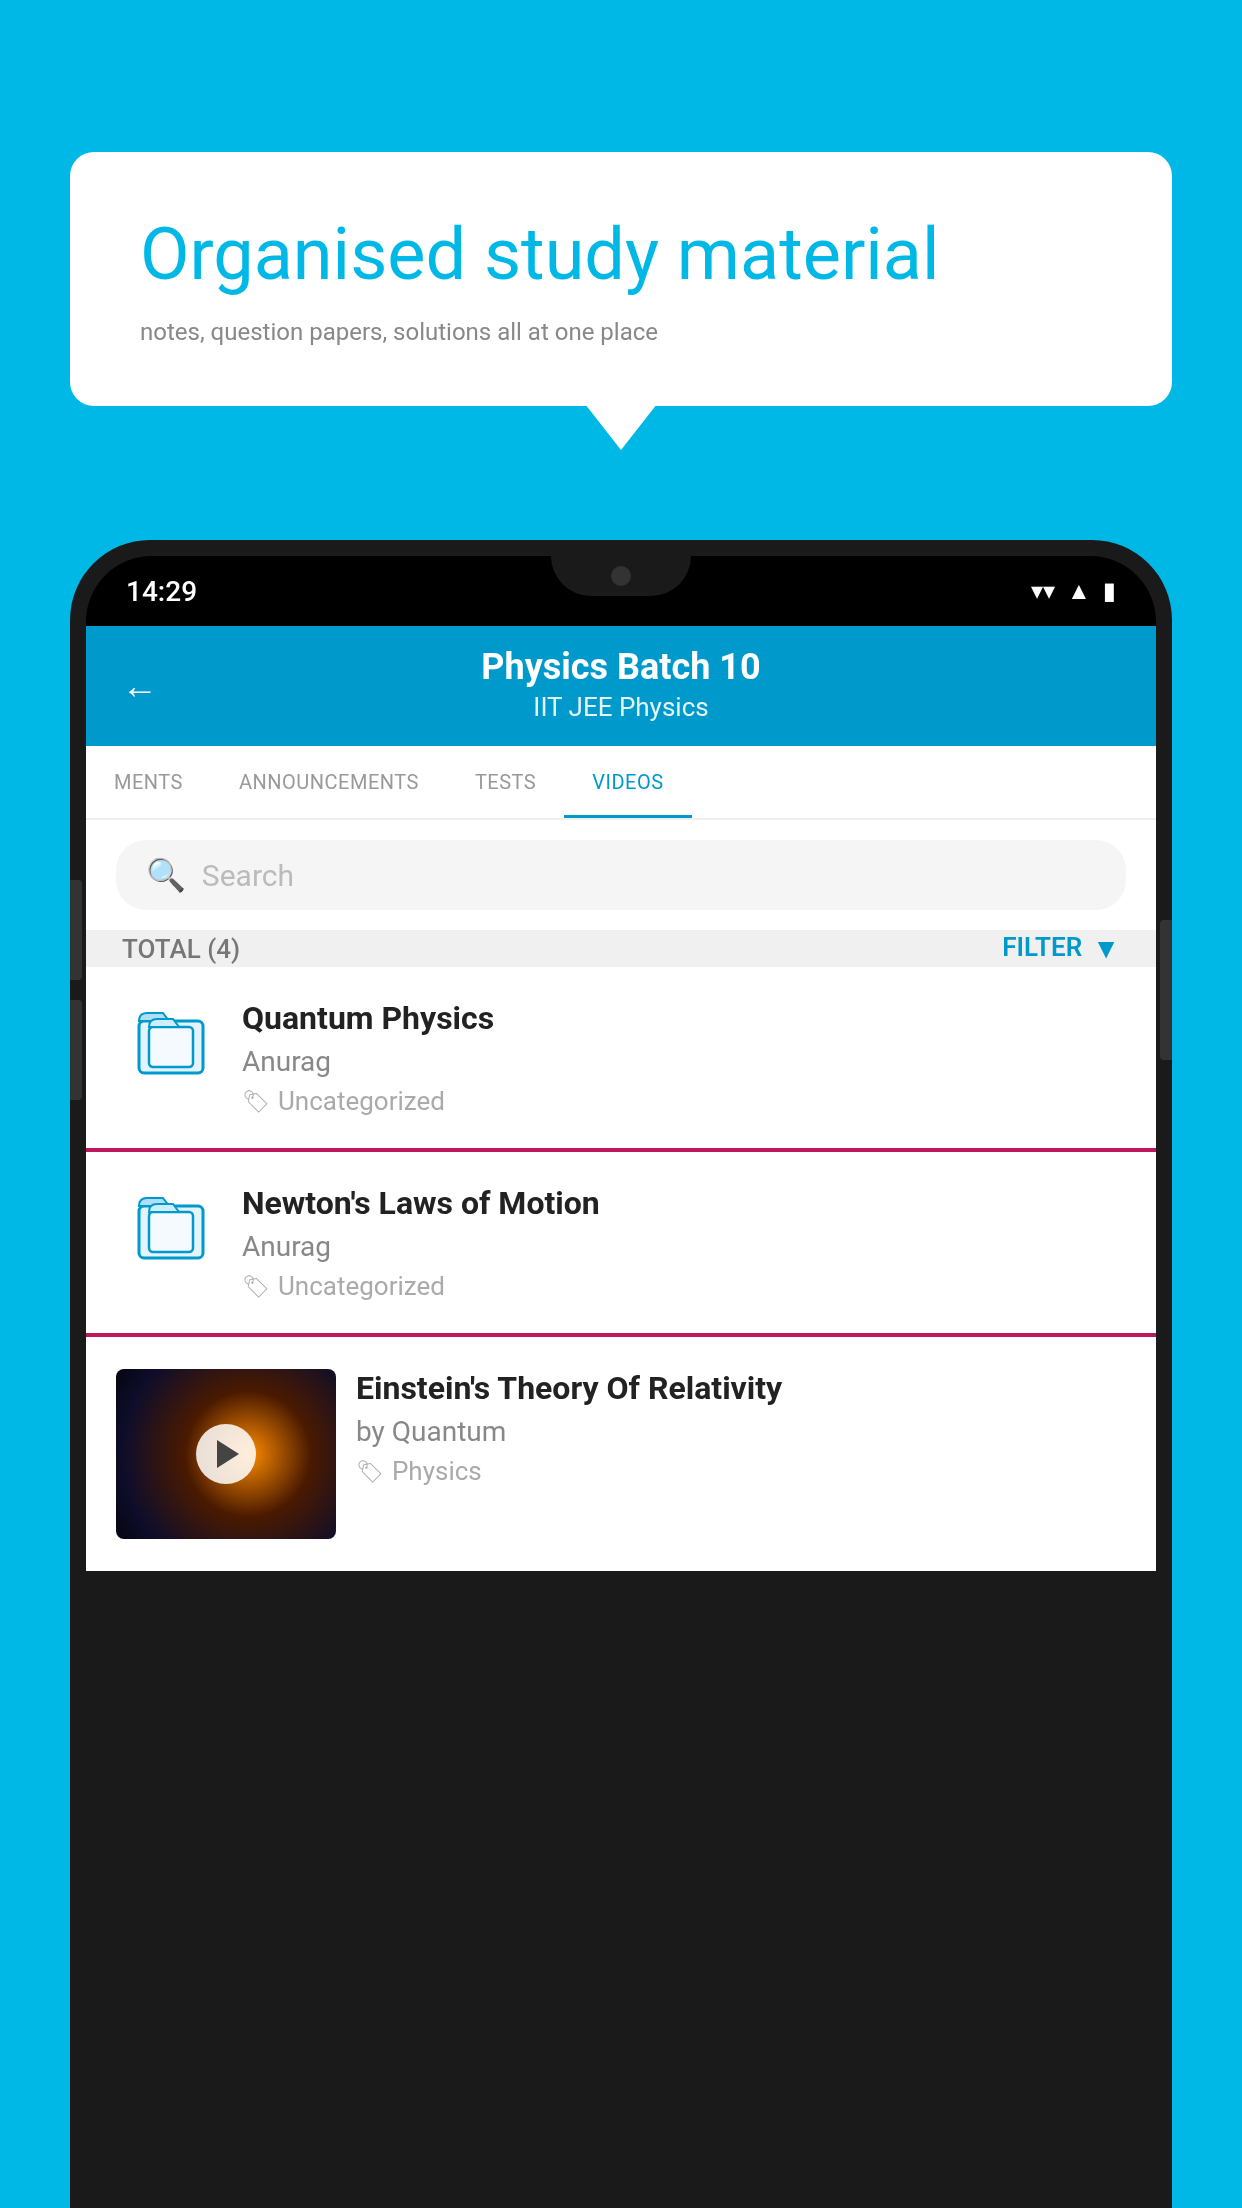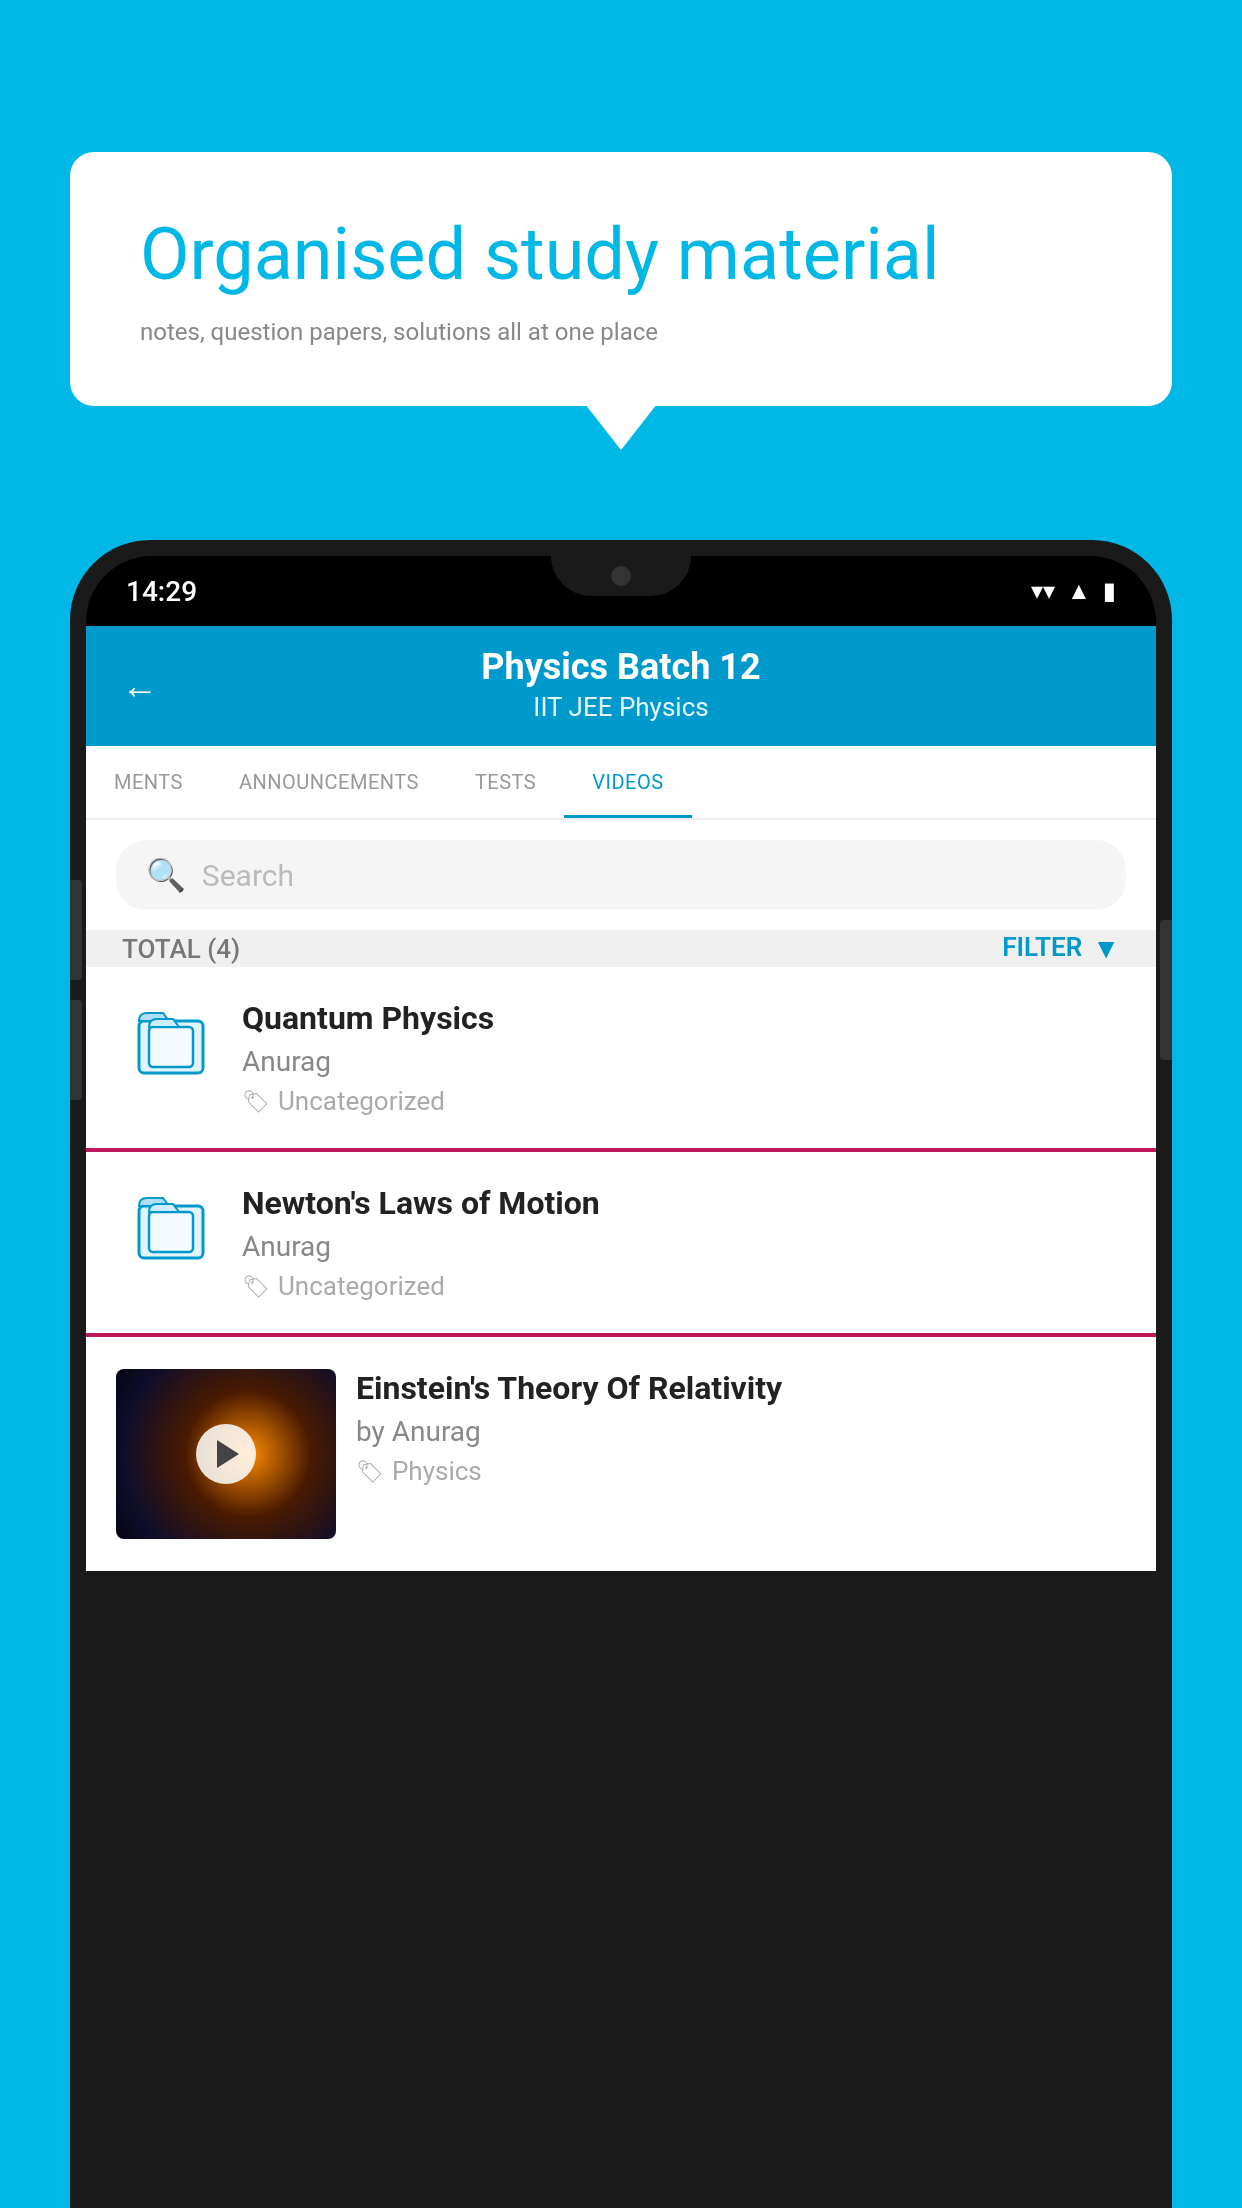--- a/index.html
+++ b/index.html
@@ -411,21 +411,21 @@
       </div>
       <div class="status-bar-icons">
         <span class="wifi-icon">▾▾</span>
         <span class="signal-icon">▲</span>
         <span class="battery-icon">▮</span>
       </div>
     </div>
 
     <div class="app-header">
       <span class="back-arrow">←</span>
-      <div class="app-header-title">Physics Batch 12</div>
+      <div class="app-header-title">Physics Batch 10</div>
       <div class="app-header-subtitle">IIT JEE   Physics</div>
     </div>
 
     <div class="tab-bar">
       <div class="tab-item">
         <span>MENTS</span>
       </div>
       <div class="tab-item">
         <span>ANNOUNCEMENTS</span>
       </div>
@@ -498,21 +498,21 @@
 
       <div class="video-item-thumb">
         <div class="thumb-container">
           <div class="thumb-bg"></div>
           <div class="play-btn">
             <div class="play-triangle"></div>
           </div>
         </div>
         <div class="video-info" style="padding-left: 20px;">
           <div class="video-title">Einstein's Theory Of Relativity</div>
-          <div class="video-author">by Anurag</div>
+          <div class="video-author">by Quantum</div>
           <div class="video-tag">
             <span class="tag-icon">🏷</span>
             <span>Physics</span>
           </div>
         </div>
       </div>
 
     </div>
   </div>
 </div>

